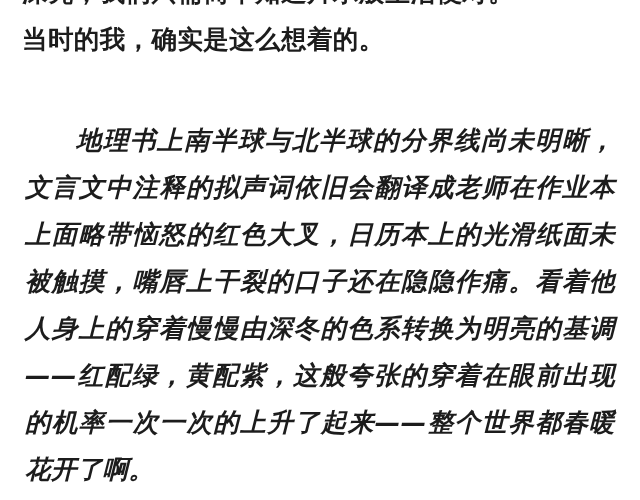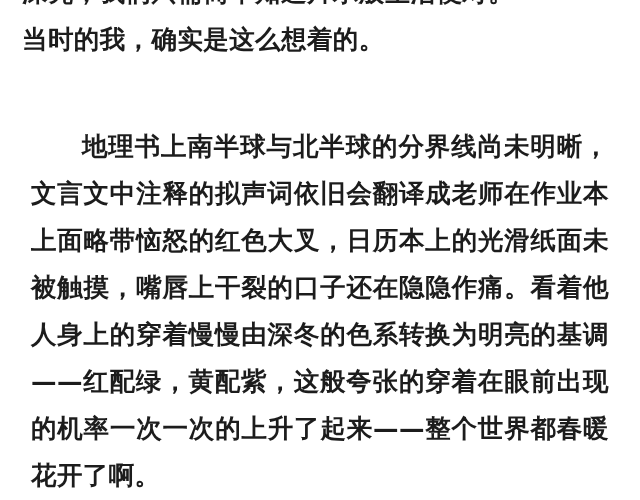--- a/index.html
+++ b/index.html
@@ -42,22 +42,23 @@
   .block-clipped p {
     margin: 0;
   }
   .block-main {
     position: absolute;
     left: 22px;
     right: 22px;
     top: 114px;
   }
   .block-main p {
-    margin: 9px;
+    margin: 3px;
     text-indent: 2em;
+    font-style: italic;
   }
 </style>
 </head>
 <body>
 
 <div class="page">
 
   <div class="block-clipped text-body">
     <p>深究，我们只需简单知道片示般生活便对。</p>
     <p>当时的我，确实是这么想着的。</p>

